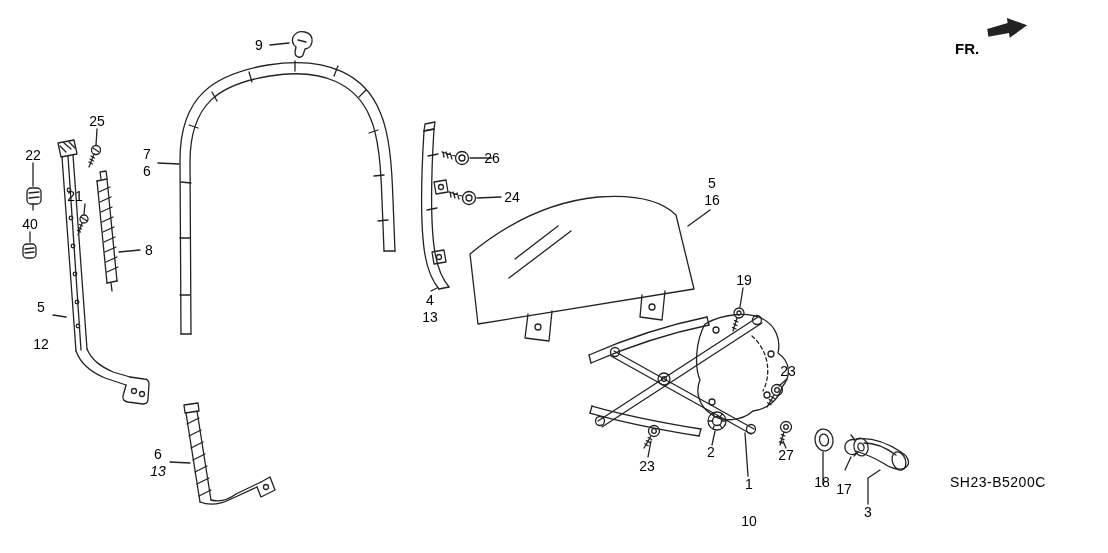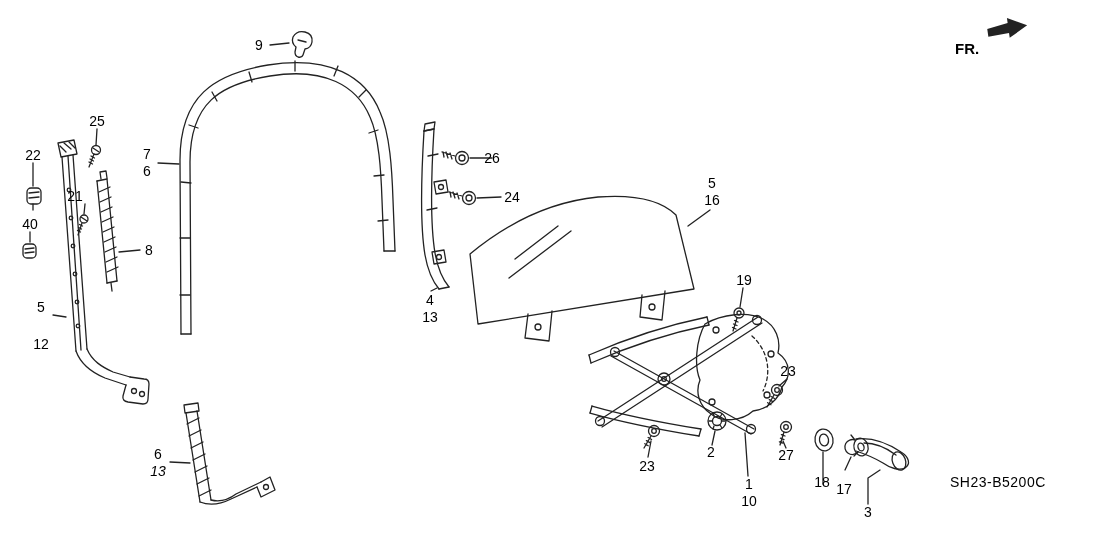--- a/index.html
+++ b/index.html
@@ -275,21 +275,21 @@
       <div class="callout" style="left: 712px; top: 183px;">5</div>
       <div class="callout" style="left: 712px; top: 200px;">16</div>
       <div class="callout" style="left: 744px; top: 280px;">19</div>
       <div class="callout" style="left: 788px; top: 371px;">23</div>
       <div class="callout" style="left: 158px; top: 454px;">6</div>
       <div class="callout" style="left: 158px; top: 471px; font-style: italic;">13</div>
       <div class="callout" style="left: 647px; top: 466px;">23</div>
       <div class="callout" style="left: 711px; top: 452px;">2</div>
       <div class="callout" style="left: 786px; top: 455px;">27</div>
       <div class="callout" style="left: 749px; top: 484px;">1</div>
-      <div class="callout" style="left: 749px; top: 501px;">10</div>
+      <div class="callout" style="left: 749px; top: 521px;">10</div>
       <div class="callout" style="left: 822px; top: 482px; text-align: right;">18</div>
       <div class="callout" style="left: 844px; top: 478px; margin-top: 11px;">17</div>
       <div class="callout" style="left: 868px; top: 512px;">3</div>
     </div>
 
   <div class="fr-label">FR.</div>
   <div class="diagram-code">SH23-B5200C</div>
 </div>
 
 </body></html>

